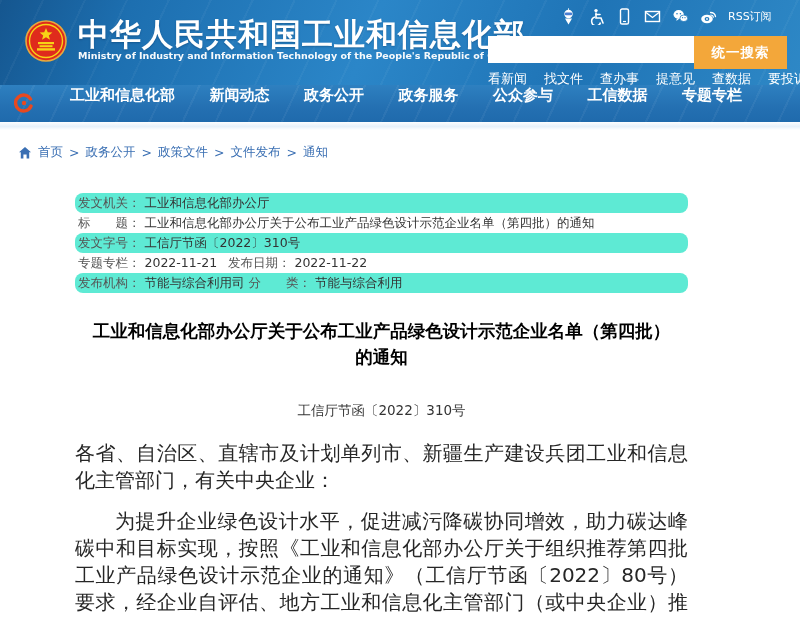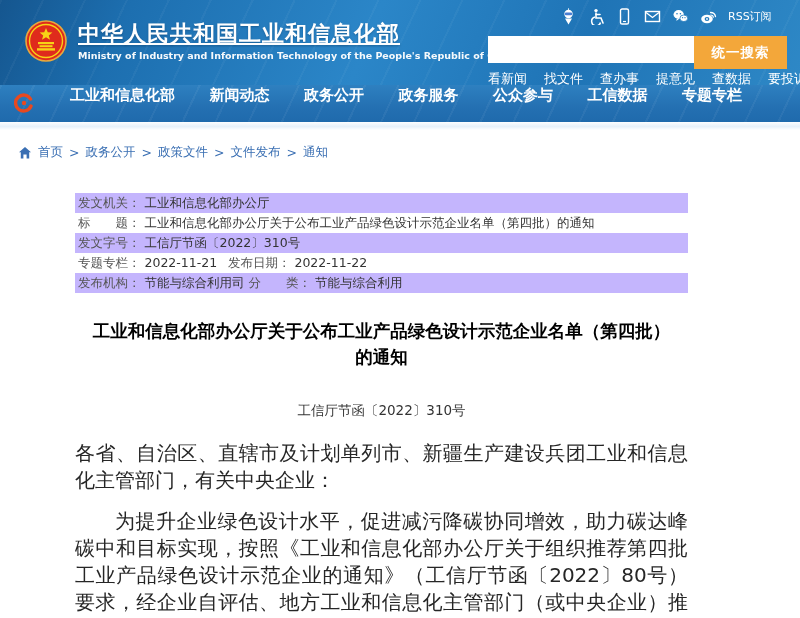--- a/index.html
+++ b/index.html
@@ -12,21 +12,21 @@
     height:85px;
     background:
       repeating-linear-gradient(115deg, rgba(255,255,255,0.04) 0 2px, rgba(255,255,255,0) 2px 38px),
       linear-gradient(112deg,#15568f 0%,#1d6fb0 16%,#2b86c8 46%,#1f74b6 72%,#2e88c6 100%);
     position:relative;
     color:#fff;
   }
   .brand { position:absolute; left:25px; top:20px; display:flex; align-items:center; }
   .emblem { width:42px; height:42px; flex:0 0 42px; }
   .brand-text { margin-left:11px; }
-  .site-title { font-size:22px; font-weight:bold; letter-spacing:1px; line-height:26px; text-shadow:0 1px 2px rgba(0,40,80,.35);text-decoration:underline; }
+  .site-title { font-size:31px; font-weight:bold; letter-spacing:1px; line-height:26px; text-shadow:0 1px 2px rgba(0,40,80,.35); }
   .site-subtitle { font-size:9.5px; font-weight:bold; margin-top:3px; letter-spacing:0; opacity:.96; }
 
   .icon-row { position:absolute; top:7px; left:560px; display:flex; align-items:center; gap:11px; height:18px; }
   .icon-row .hicon { display:inline-flex; align-items:center; justify-content:center; width:17px; height:17px; cursor:pointer; }
   .rss-label { font-size:11px; color:#fff; cursor:pointer; white-space:nowrap; }
 
   .search-row { position:absolute; top:36px; left:488px; display:flex; }
   .search-input { width:206px; height:27px; border:none; outline:none; padding:0 8px; font-size:13px; background:#fff; }
   .search-button {
     width:93px; height:33px; border:none; background:#f3a73a; color:#fff;
@@ -52,21 +52,21 @@
   
   .breadcrumb { padding:14px 0 8px 18px; display:flex; align-items:center; font-size:12.5px; color:#3a6fb3; }
   .breadcrumb .home-icon { width:14px; height:14px; margin-right:6px; display:inline-flex; cursor:pointer; }
   .breadcrumb .crumb { color:#3a6fb3; cursor:pointer; }
   .breadcrumb .sep { margin:0 6px; color:#3a6fb3; }
 
   
   .content { padding:0 112px 0 75px; }
   .meta-table { margin-top:24px; width:613px; font-size:12.5px; color:#333; }
   .meta-row { height:20px; line-height:20px; padding-left:3px; white-space:nowrap; overflow:hidden; }
-  .meta-row.alt { background:#c4b5fd; }
+  .meta-row.alt { background:#5eead4;border-radius:8px; }
   .meta-label { color:#555; }
   .meta-value { color:#333; }
   .meta-pair-first { display:inline-block; min-width:146px; }
 
   .article-title { font-size:17.5px; font-weight:bold; color:#000; text-align:center; margin:25px 10px 0; line-height:26px; }
   .doc-number { text-align:center; font-size:13.5px; color:#333; margin-top:32px; }
   .body-text { margin-top:20px; width:613px; }
   .body-text p { font-size:20px; color:#262626; line-height:27px; text-align:justify; margin:0; }
   .body-text p.indent { text-indent:2em; }
   .body-text p + p { margin-top:14px; }

